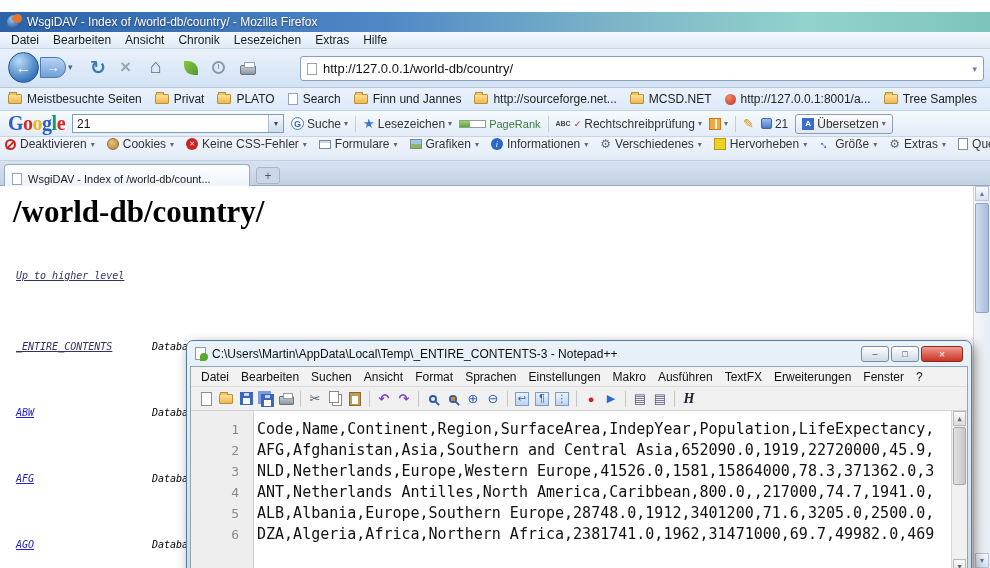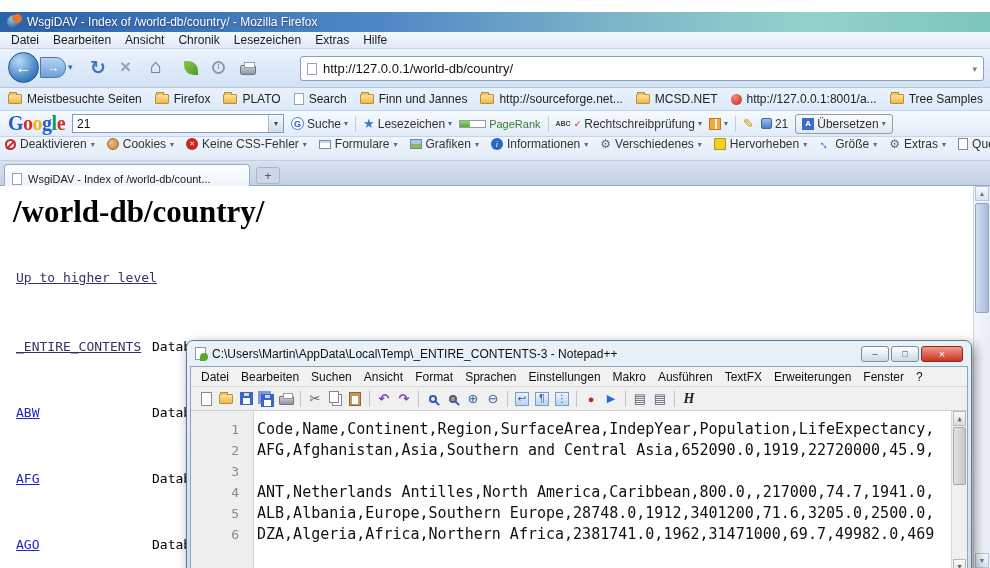--- a/index.html
+++ b/index.html
@@ -121,21 +121,21 @@
     border-radius:4px 4px 0 0; display:flex; align-items:center; gap:6px; padding:14px 7px; }
   .tab-title { font-size:11px; color:#222; white-space:nowrap; overflow:hidden; }
   .newtab { position:absolute; left:256px; top:6px; width:24px; height:17px; background:#ccd8e8;
     border:1px solid #a8b4c8; border-radius:3px; display:flex; align-items:center; justify-content:center;
     font-size:12px; color:#556; }
 
   
   #content { top:186px; bottom:0; background:#fff; }
   .h1 { position:absolute; left:13px; top:8px; font-family:"Liberation Serif","DejaVu Serif",serif;
     font-weight:bold; font-size:31px; color:#000; }
-  .mono { font-family:"DejaVu Sans Mono","Liberation Mono",monospace; font-size:13px; }
+  .mono { font-family:"DejaVu Sans Mono","Liberation Mono",monospace; font-size:10px;font-style:italic; }
   .uplink { position:absolute; left:16px; top:84px; color:#333366; text-decoration:underline; }
   .listing { position:absolute; left:16px; top:106px; line-height:22px; white-space:pre; }
   .lrow { height:22px; }
   .lname { display:inline-block; width:136px; }
   .ltype { display:inline-block; width:208px; color:#000; }
   .ldate { color:#000; }
   a.code { color:#2222cc; text-decoration:underline; }
   a.darklink { color:#333366; text-decoration:underline; }
 
   
@@ -255,21 +255,21 @@
   </span>
 </div>
 
 <div class="band" id="bookmarksbar">
   <span class="bm">
       <span class="i-folder"></span>
       <span>Meistbesuchte Seiten</span>
     </span>
   <span class="bm">
       <span class="i-folder"></span>
-      <span>Firefox</span>
+      <span>Privat</span>
     </span>
   <span class="bm">
       <span class="i-folder"></span>
       <span>PLATO</span>
     </span>
   <span class="bm">
       <span class="i-page"></span>
       <span>Search</span>
     </span>
   <span class="bm">
@@ -529,20 +529,21 @@
       <div class="erow">
           <span class="ln">1</span>
           <span class="ecode">Code,Name,Continent,Region,SurfaceArea,IndepYear,Population,LifeExpectancy,</span>
         </div>
       <div class="erow">
           <span class="ln">2</span>
           <span class="ecode">AFG,Afghanistan,Asia,Southern and Central Asia,652090.0,1919,22720000,45.9,</span>
         </div>
       <div class="erow">
           <span class="ln">3</span>
+          <span class="ecode">NLD,Netherlands,Europe,Western Europe,41526.0,1581,15864000,78.3,371362.0,3</span>
         </div>
       <div class="erow">
           <span class="ln">4</span>
           <span class="ecode">ANT,Netherlands Antilles,North America,Caribbean,800.0,,217000,74.7,1941.0,</span>
         </div>
       <div class="erow">
           <span class="ln">5</span>
           <span class="ecode">ALB,Albania,Europe,Southern Europe,28748.0,1912,3401200,71.6,3205.0,2500.0,</span>
         </div>
       <div class="erow">

